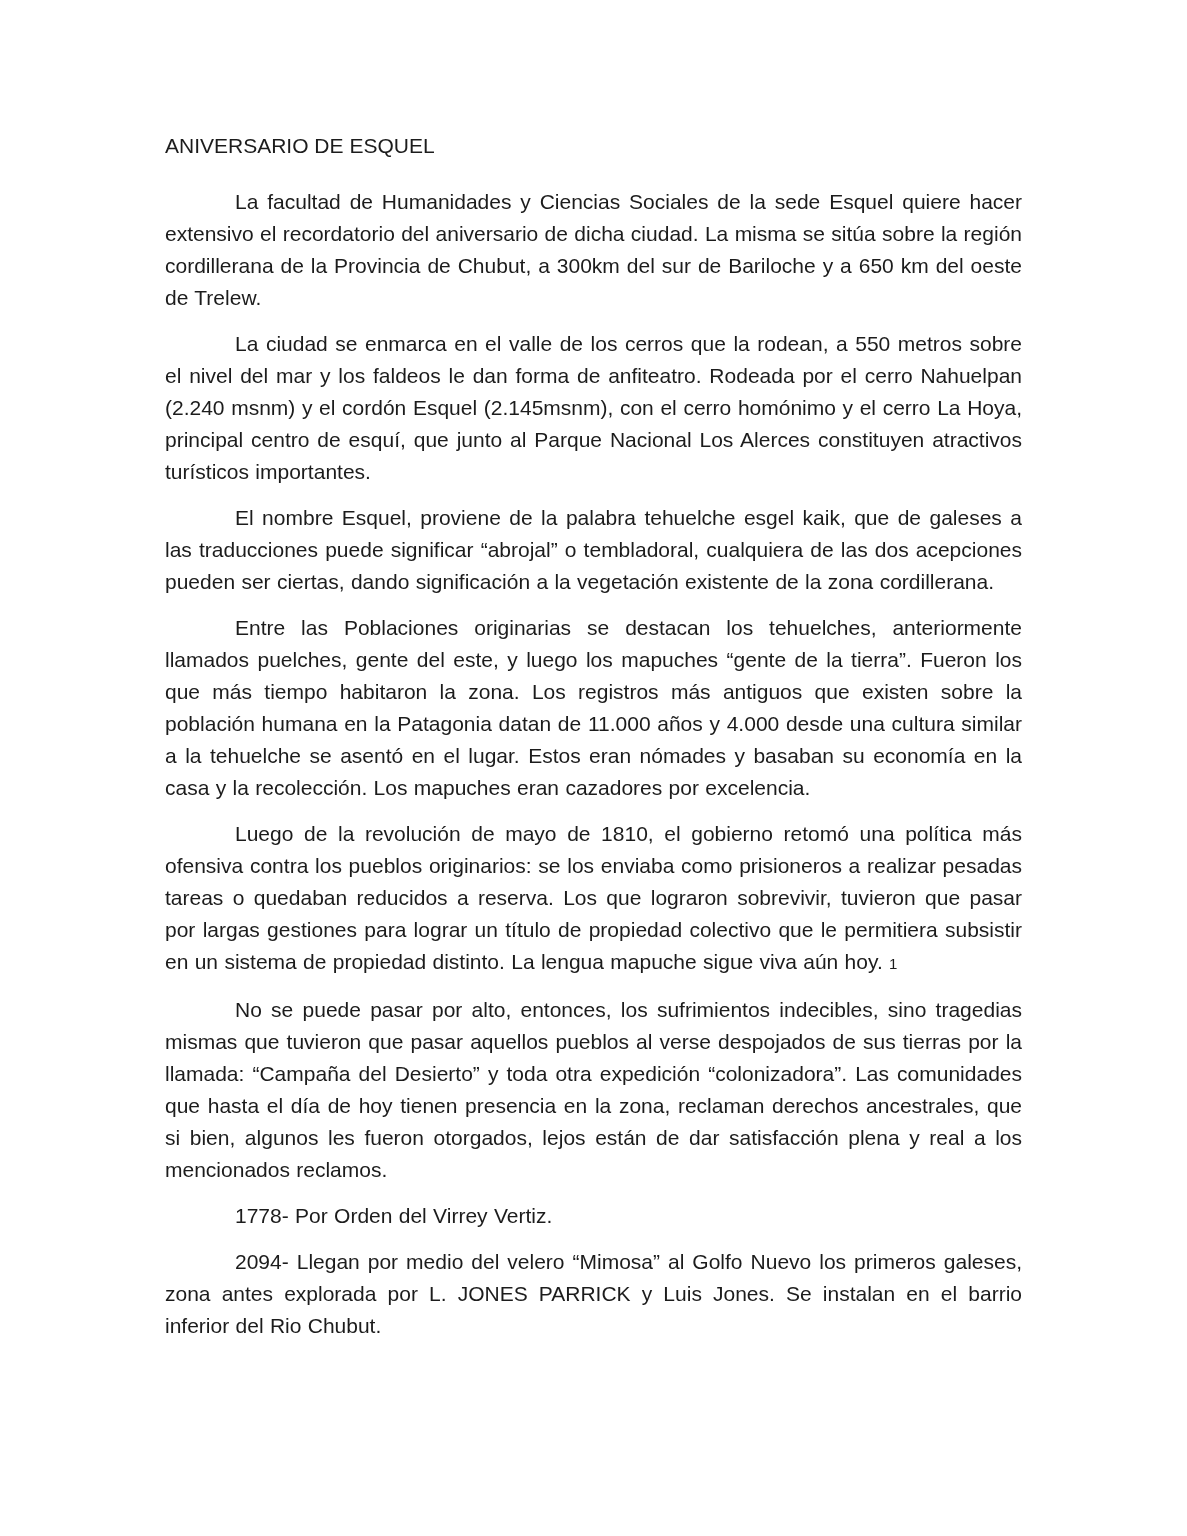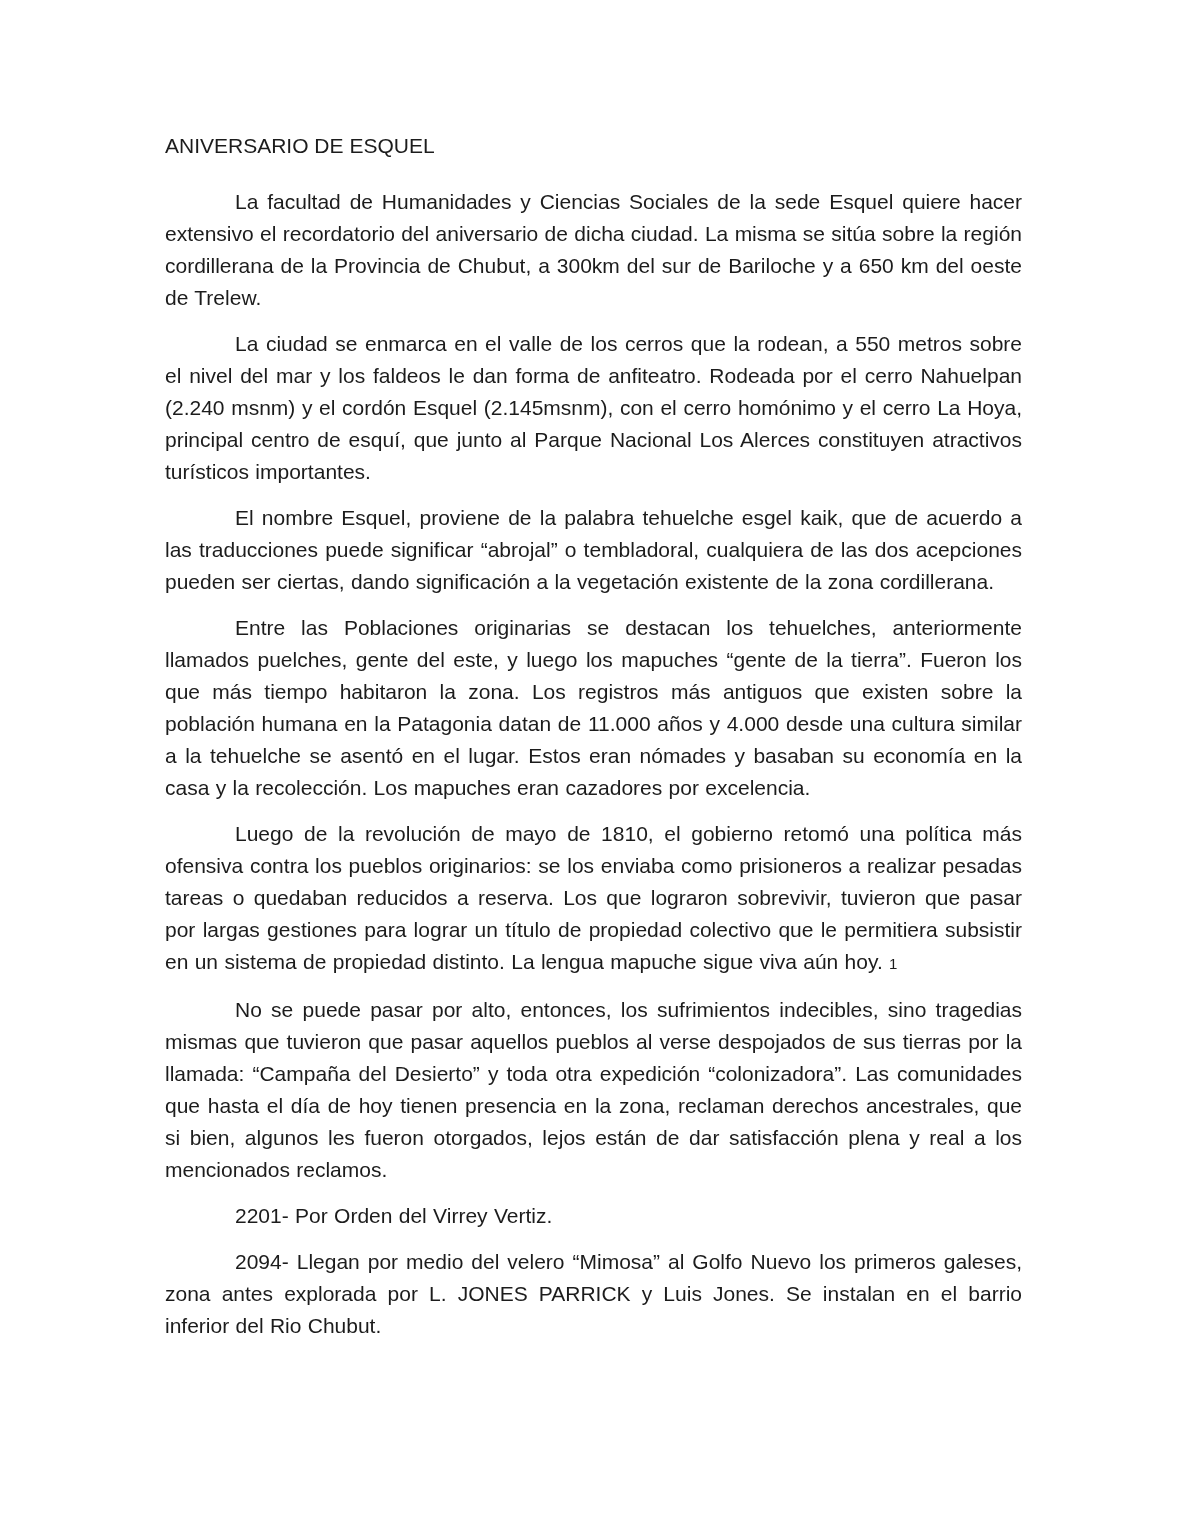--- a/index.html
+++ b/index.html
@@ -46,27 +46,27 @@
 <body>
 
 <div class="page">
 
   <h1 class="doc-title">ANIVERSARIO DE ESQUEL</h1>
 
   <p class="para">La facultad de Humanidades y Ciencias Sociales de la sede Esquel quiere hacer extensivo el recordatorio del aniversario de dicha ciudad. La misma se sitúa sobre la región cordillerana de la Provincia de Chubut, a 300km del sur de Bariloche y a 650 km del oeste de Trelew.</p>
 
   <p class="para">La ciudad se enmarca en el valle de los cerros que la rodean, a 550 metros sobre el nivel del mar y los faldeos le dan forma de anfiteatro. Rodeada por el cerro Nahuelpan (2.240 msnm) y el cordón Esquel (2.145msnm), con el cerro homónimo y el cerro La Hoya, principal centro de esquí, que junto al Parque Nacional Los Alerces constituyen atractivos turísticos importantes.</p>
 
-  <p class="para">El nombre Esquel, proviene de la palabra tehuelche esgel kaik, que de acuerdo a las traducciones puede significar “abrojal” o tembladoral, cualquiera de las dos acepciones pueden ser ciertas, dando significación a la vegetación existente de la zona cordillerana.</p>
+  <p class="para">El nombre Esquel, proviene de la palabra tehuelche esgel kaik, que de galeses a las traducciones puede significar “abrojal” o tembladoral, cualquiera de las dos acepciones pueden ser ciertas, dando significación a la vegetación existente de la zona cordillerana.</p>
 
   <p class="para">Entre las Poblaciones originarias se destacan los tehuelches, anteriormente llamados puelches, gente del este, y luego los mapuches “gente de la tierra”. Fueron los que más tiempo habitaron la zona. Los registros más antiguos que existen sobre la población humana en la Patagonia datan de 11.000 años y 4.000 desde una cultura similar a la tehuelche se asentó en el lugar. Estos eran nómades y basaban su economía en la casa y la recolección. Los mapuches eran cazadores por excelencia.</p>
 
   <p class="para"><span>Luego de la revolución de mayo de 1810, el gobierno retomó una política más ofensiva contra los pueblos originarios: se los enviaba como prisioneros a realizar pesadas tareas o quedaban reducidos a reserva. Los que lograron sobrevivir, tuvieron que pasar por largas gestiones para lograr un título de propiedad colectivo que le permitiera subsistir en un sistema de propiedad distinto. La lengua mapuche sigue viva aún hoy.</span> <span class="footnote-ref">1</span></p>
 
   <p class="para">No se puede pasar por alto, entonces, los sufrimientos indecibles, sino tragedias mismas que tuvieron que pasar aquellos pueblos al verse despojados de sus tierras por la llamada: “Campaña del Desierto” y toda otra expedición “colonizadora”. Las comunidades que hasta el día de hoy tienen presencia en la zona, reclaman derechos ancestrales, que si bien, algunos les fueron otorgados, lejos están de dar satisfacción plena y real a los mencionados reclamos.</p>
 
 
 
-  <p class="para single">2201- Por Orden del Virrey Vertiz.</p>
+  <p class="para single">1778- Por Orden del Virrey Vertiz.</p>
 
   <p class="para">2094-  Llegan por medio del velero “Mimosa” al Golfo Nuevo los primeros galeses, zona antes explorada por L. JONES PARRICK y Luis Jones. Se instalan en el barrio inferior del Rio Chubut.</p>
 
 </div>
 
 </body></html>

